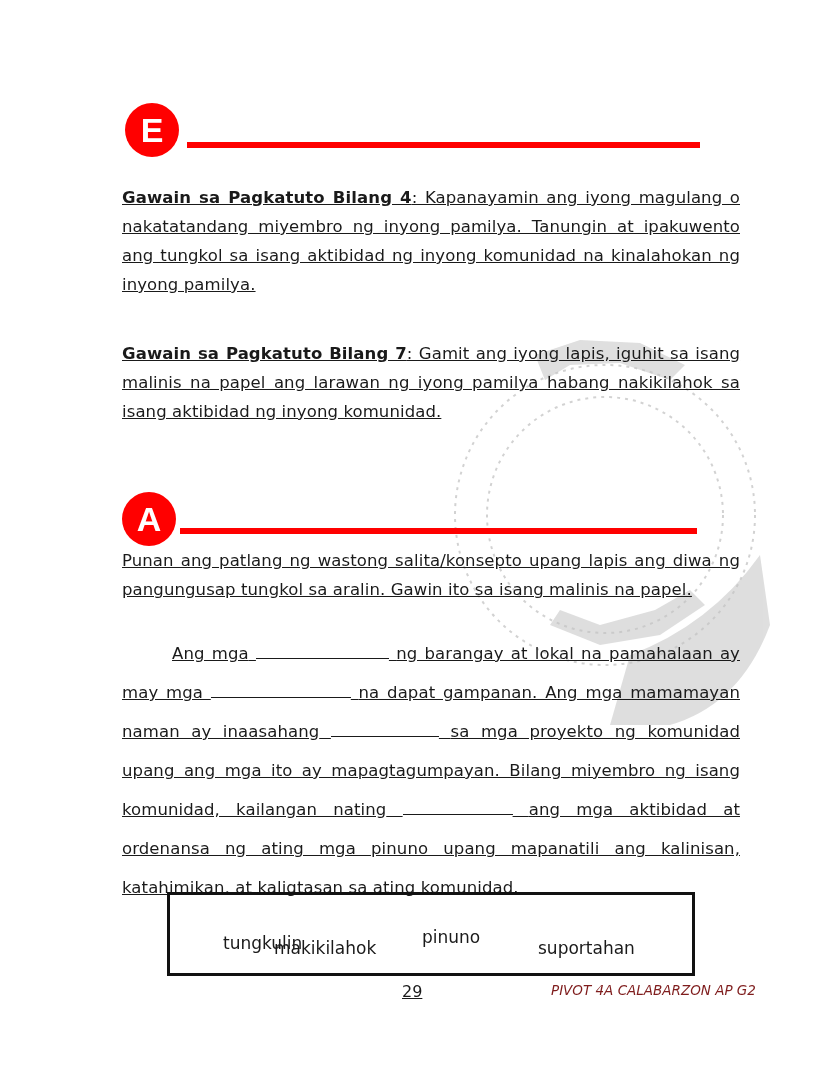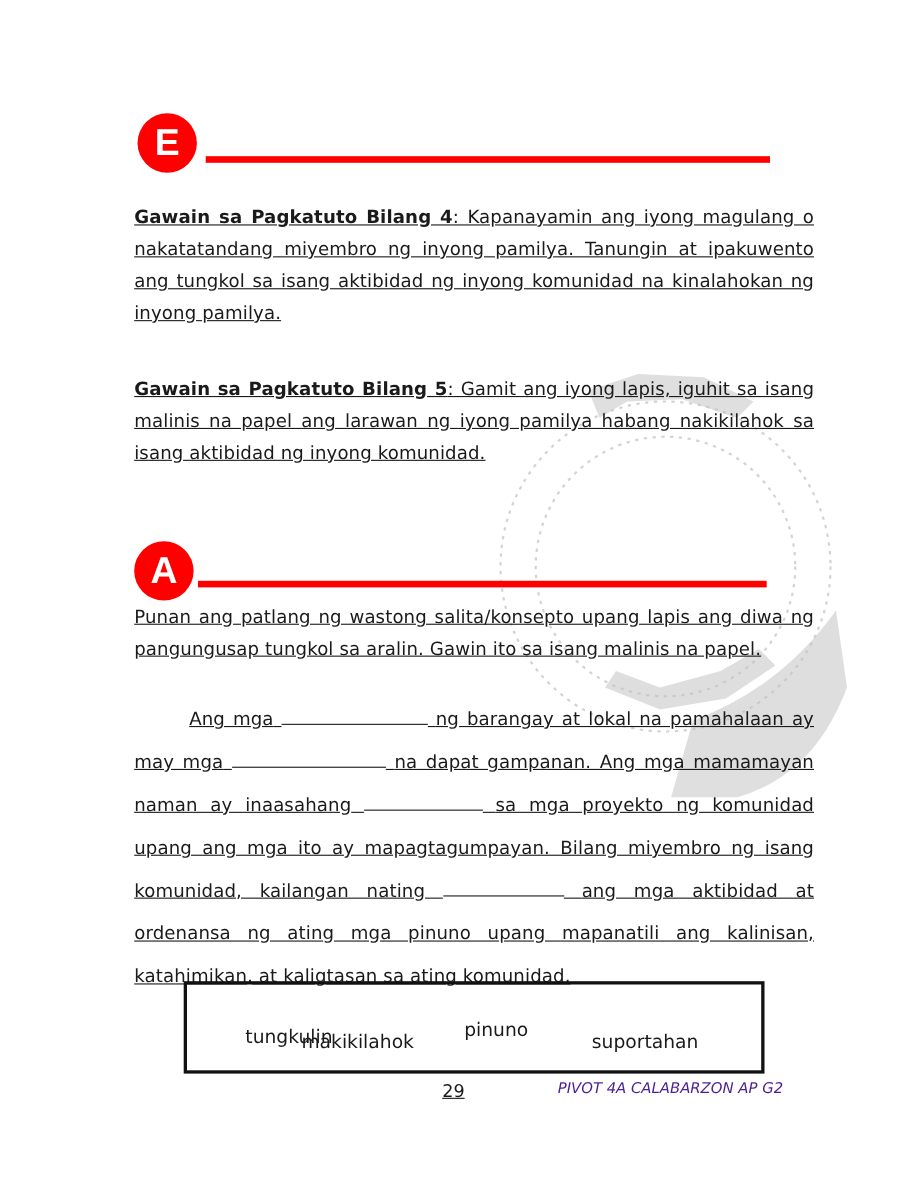--- a/index.html
+++ b/index.html
@@ -21,21 +21,21 @@
   .para b { font-weight: bold; }
   .fill { line-height: 39px; }
   .indent { display: inline-block; width: 50px; }
   .blank { display: inline-block; border-bottom: 1px solid #1a1a1a; height: 18px; vertical-align: baseline; }
   .wordbox {
     position: absolute; left: 167px; top: 892px; width: 522px; height: 78px;
     border: 3px solid #111; background: transparent;
   }
   .word { position: absolute; font-size: 17px; }
   .page-num { position: absolute; left: 402px; top: 982px; font-size: 16px; text-decoration: underline; }
-  .footer-label { position: absolute; left: 507px; top: 982px; font-size: 13.5px; font-style: italic; color: #4c1d95; }
+  .footer-label { position: absolute; left: 551px; top: 982px; font-size: 13.5px; font-style: italic; color: #7f1d1d; }
 </style>
 </head>
 <body>
 
 <svg class="watermark" viewBox="0 0 330 400">
   <g fill="none" stroke="#c8c8c8" stroke-width="2" stroke-dasharray="3 5" opacity="0.8">
     <circle cx="165" cy="190" r="150"></circle>
     <circle cx="165" cy="190" r="118"></circle>
   </g>
   <g fill="#c4c4c4" opacity="0.55">
@@ -48,21 +48,21 @@
 <div class="section-badge" style="left:125px; top:103px;">
   <span>E</span>
 </div>
 <div class="section-rule" style="left:187px; top:142px; width:513px;"></div>
 
 <div class="para" style="top:183px;">
   <b>Gawain sa Pagkatuto Bilang 4</b><span>: Kapanayamin ang iyong magulang o nakatatandang miyembro ng inyong pamilya. Tanungin at ipakuwento ang tungkol sa isang aktibidad ng inyong komunidad na kinalahokan ng inyong pamilya.</span>
 </div>
 
 <div class="para" style="top:339px;">
-  <b>Gawain sa Pagkatuto Bilang 5</b><span>: Gamit ang iyong lapis, iguhit sa isang malinis na papel ang larawan ng iyong pamilya habang nakikilahok sa isang aktibidad ng inyong komunidad.</span>
+  <b>Gawain sa Pagkatuto Bilang 7</b><span>: Gamit ang iyong lapis, iguhit sa isang malinis na papel ang larawan ng iyong pamilya habang nakikilahok sa isang aktibidad ng inyong komunidad.</span>
 </div>
 
 <div class="section-badge" style="left:122px; top:492px;">
   <span>A</span>
 </div>
 <div class="section-rule" style="left:180px; top:528px; width:517px;"></div>
 
 <div class="para" style="top:546px;">
   <span>Punan ang patlang ng wastong salita/konsepto upang lapis ang diwa ng pangungusap tungkol sa aralin. Gawin ito sa isang malinis na papel.</span>
 </div>

